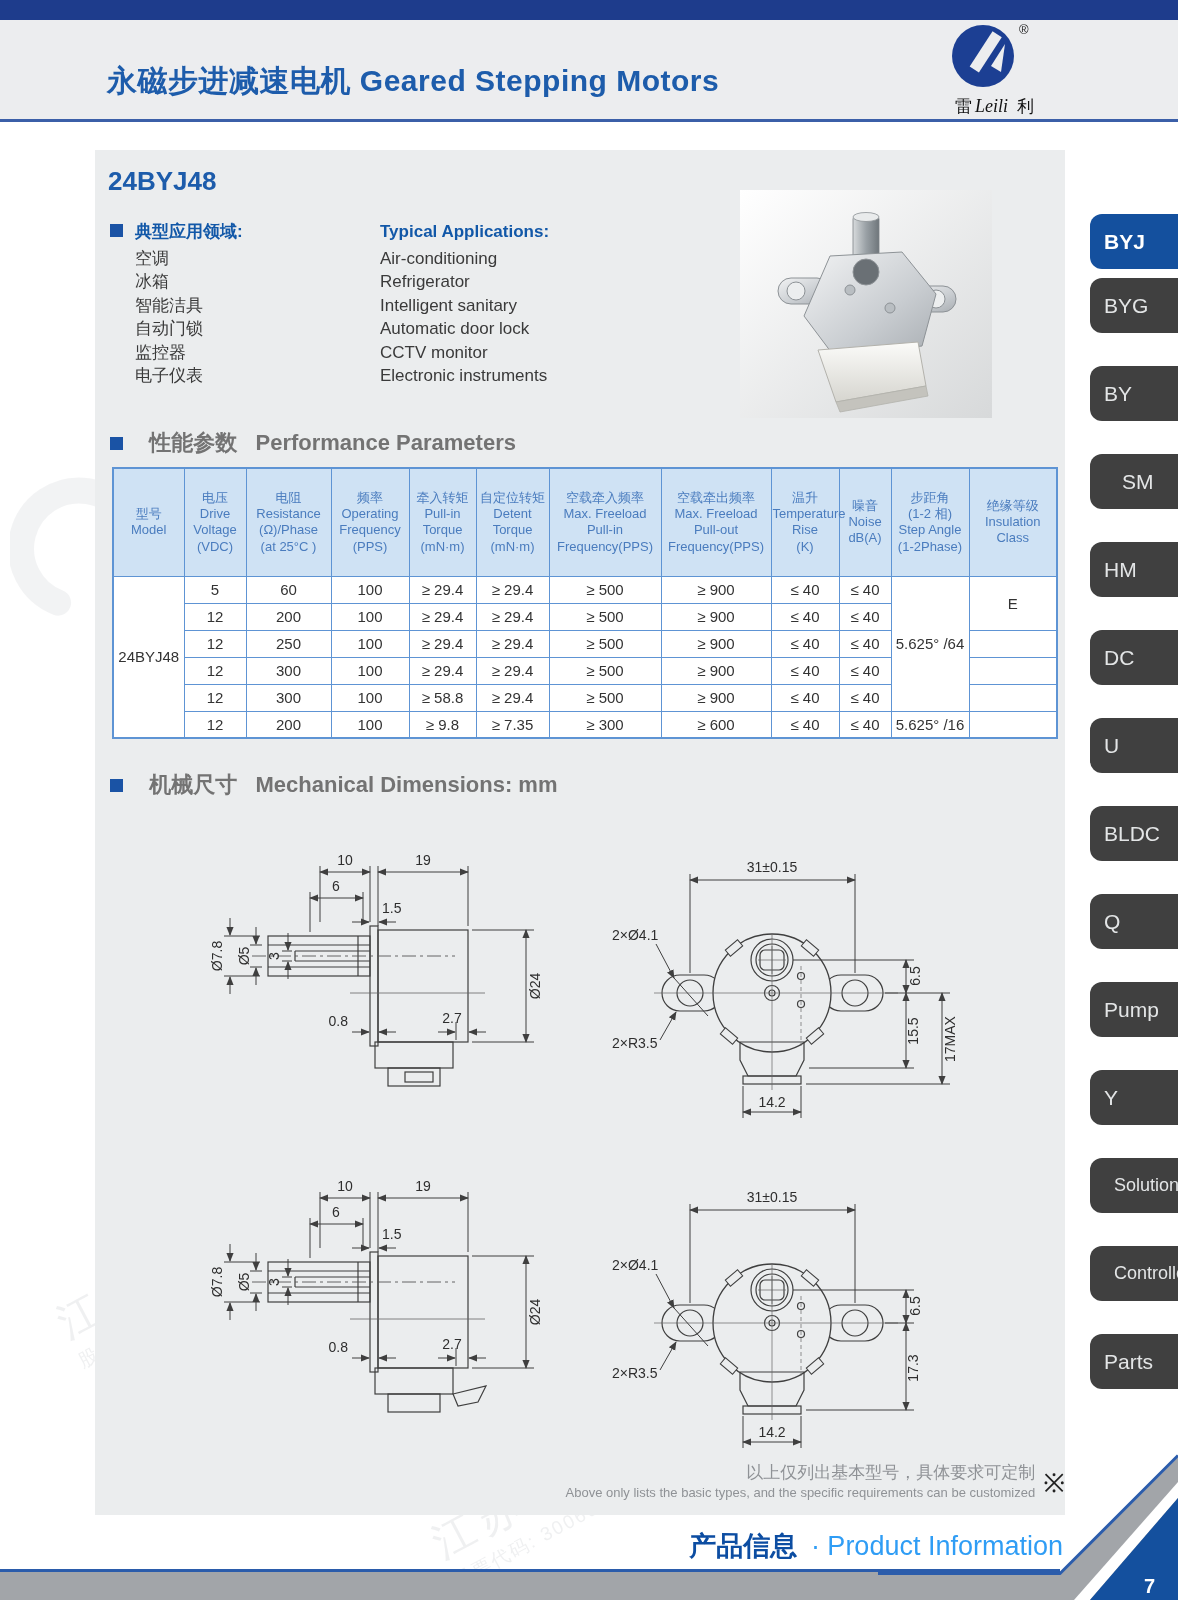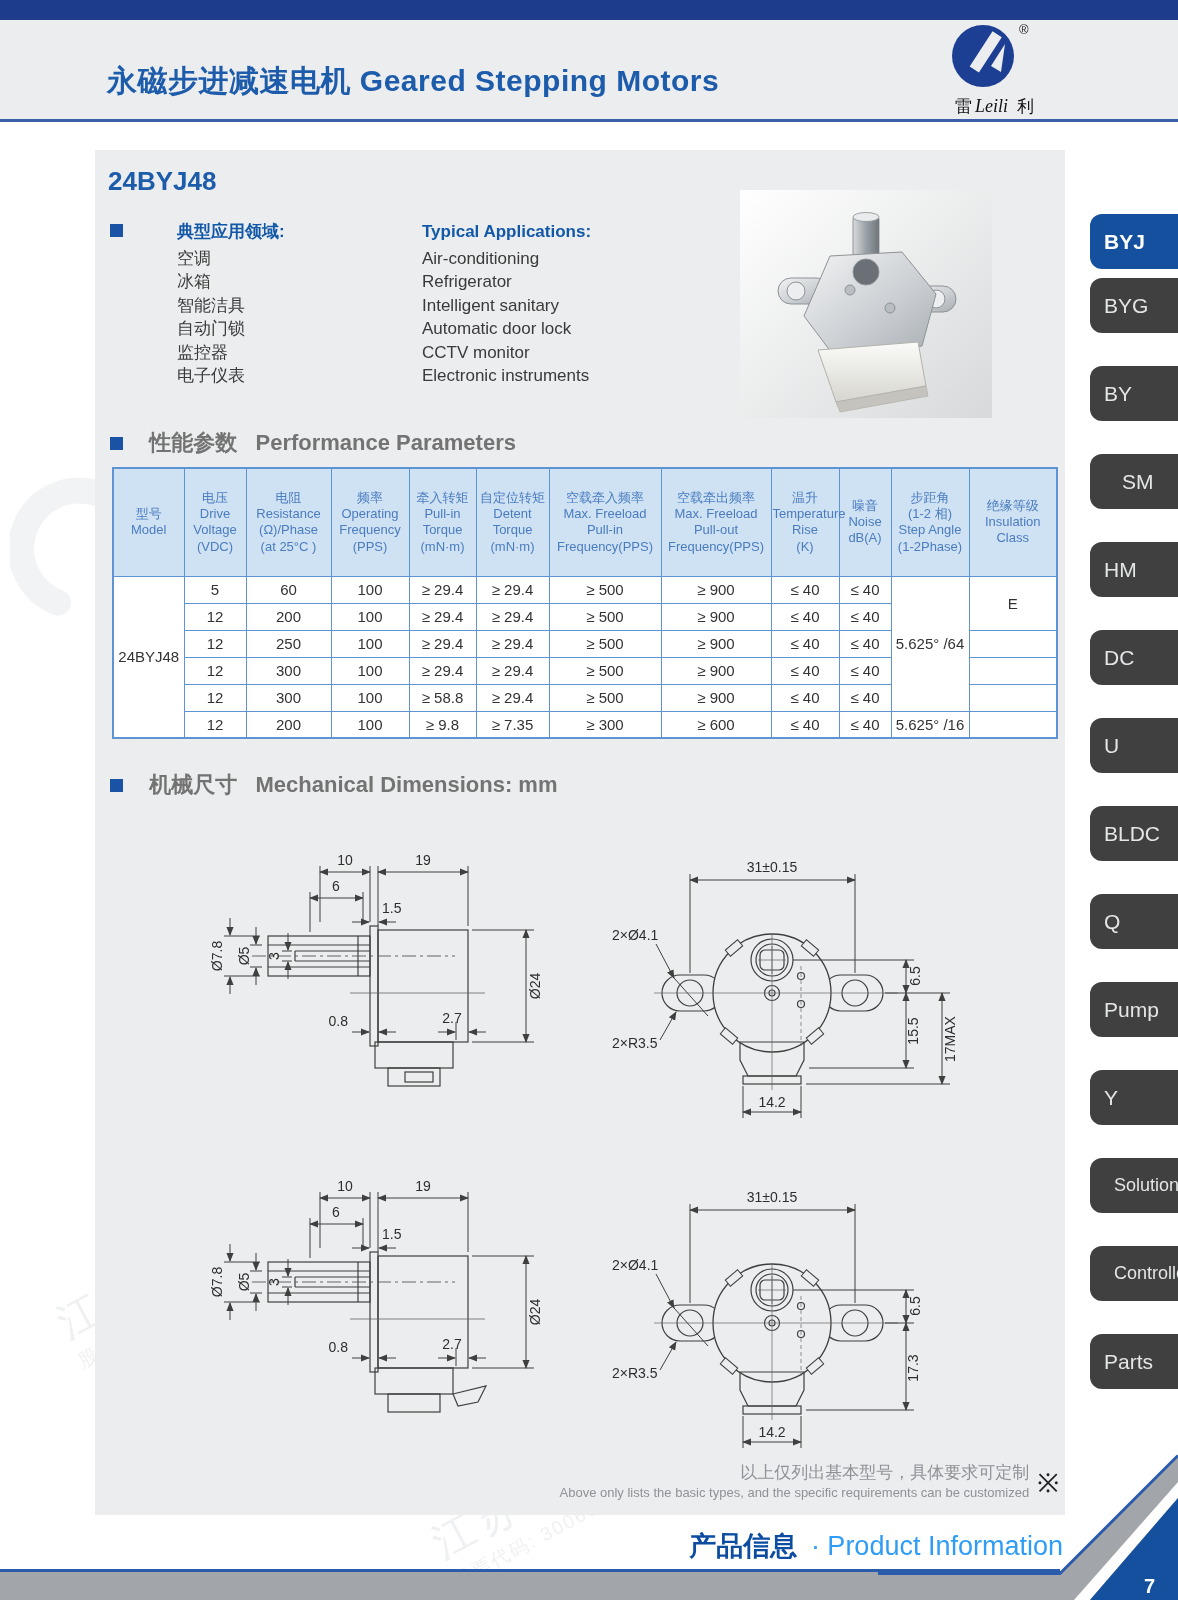--- a/index.html
+++ b/index.html
@@ -14,21 +14,21 @@
   .title { position:absolute; left:107px; top:61px; font-size:30px; font-weight:bold; color:#1d5cab; letter-spacing:0.5px; }
   .title .en { font-weight:bold; }
   .logo { position:absolute; left:935px; top:18px; }
 
   
   .panel { position:absolute; left:95px; top:150px; width:970px; height:1365px; background:#ebedee; }
   .model-title { position:absolute; left:13px; top:16px; font-size:26px; color:#1d5cab; font-weight:bold; }
   .sec-head { position:absolute; font-size:22px; color:#737373; font-weight:bold; }
   .bullet { display:inline-block; width:13px; height:13px; background:#1a53a5; margin-right:20px; }
   .apps { position:absolute; left:40px; top:70px; font-size:17px; }
-  .apps .row { display:flex; line-height:23.5px;margin-left:42px; }
+  .apps .row { display:flex; line-height:23.5px; }
   .apps .zh { width:245px; color:#3a3a3a; }
   .apps .en { color:#3a3a3a; }
   .apps .hrow .zh, .apps .hrow .en { color:#1258a8; font-weight:bold; }
   .apps .hrow { margin-bottom:3px; }
   .apps-bullet { position:absolute; left:15px; top:74px; }
 
   
   .photo { position:absolute; left:645px; top:40px; }
 
   
@@ -36,21 +36,21 @@
   table.perf { position:absolute; left:17px; top:317px; border-collapse:collapse; table-layout:fixed; width:944px; background:#fff; border:2px solid #5e94d4; }
   table.perf th, table.perf td { border:1px solid #5e94d4; text-align:center; vertical-align:middle; }
   table.perf th { background:#cfe2f4; color:#4a7cbe; font-weight:normal; font-size:13px; height:108px; line-height:1.25; white-space:pre-line; padding:2px 1px; }
   table.perf th .zh { white-space:pre-line; }
   table.perf td { font-size:15px; color:#333; height:27px; background:#fff; }
 
   
   .mech-head { left:15px; top:620px; }
   .drawing { position:absolute; }
   .drawing text { font-family:"Liberation Sans", sans-serif; font-size:14px; fill:#2e2e2e; }
-  .note-wrap { position:absolute; right:6px; top:1312px; display:flex; align-items:center; }
+  .note-wrap { position:absolute; right:0; top:1312px; display:flex; align-items:center; }
   .note-mark { font-size:26px; color:#222; margin-left:8px; }
   .prodinfo { position:absolute; right:115px; top:1528px; font-size:27px; }
   .prodinfo .zh { color:#0c4da2; font-weight:bold; }
   .prodinfo .en { color:#2f9df5; margin-left:6px; }
   .bottombar { position:absolute; left:0; top:1569px; width:1060px; height:31px; background:#a2a5a9; border-top:3px solid #2b5cab; }
   .cornersvg { position:absolute; left:878px; top:1430px; }
 
   
   .side-tab { position:absolute; left:1090px; width:88px; height:55px; background:#404040; border-radius:12px 0 0 12px; color:#e3e5e6; font-size:21px; line-height:55px; padding-left:14px; white-space:nowrap; overflow:hidden; font-weight:500; }
   .side-tab.active { background:#14509e; color:#fff; font-weight:bold;margin-top:24px; }

